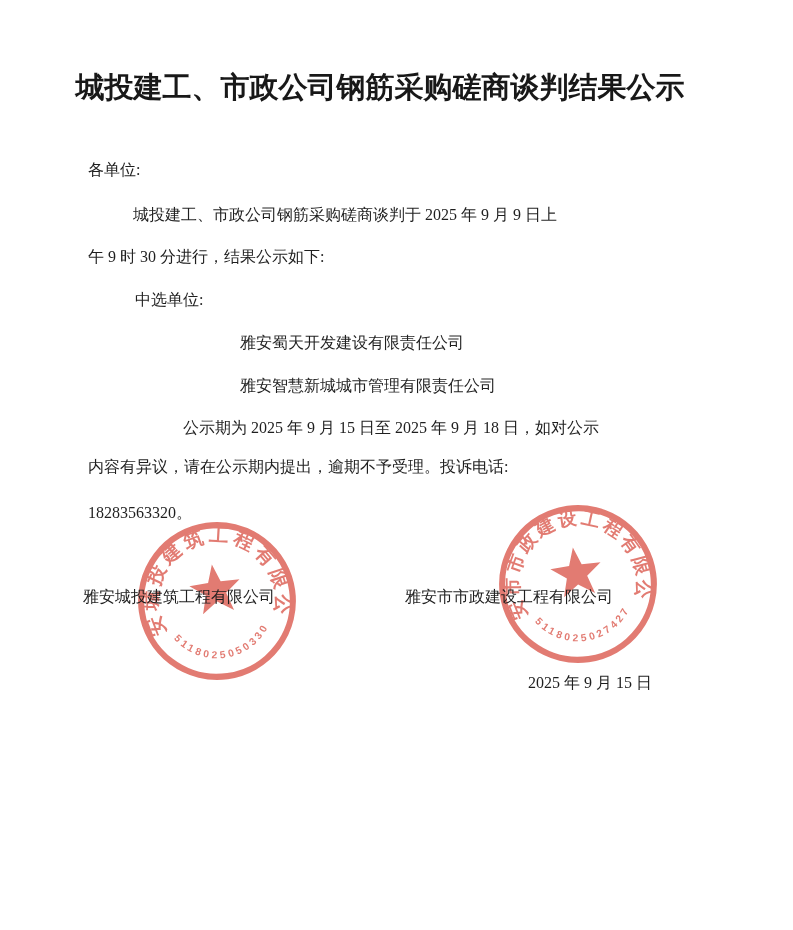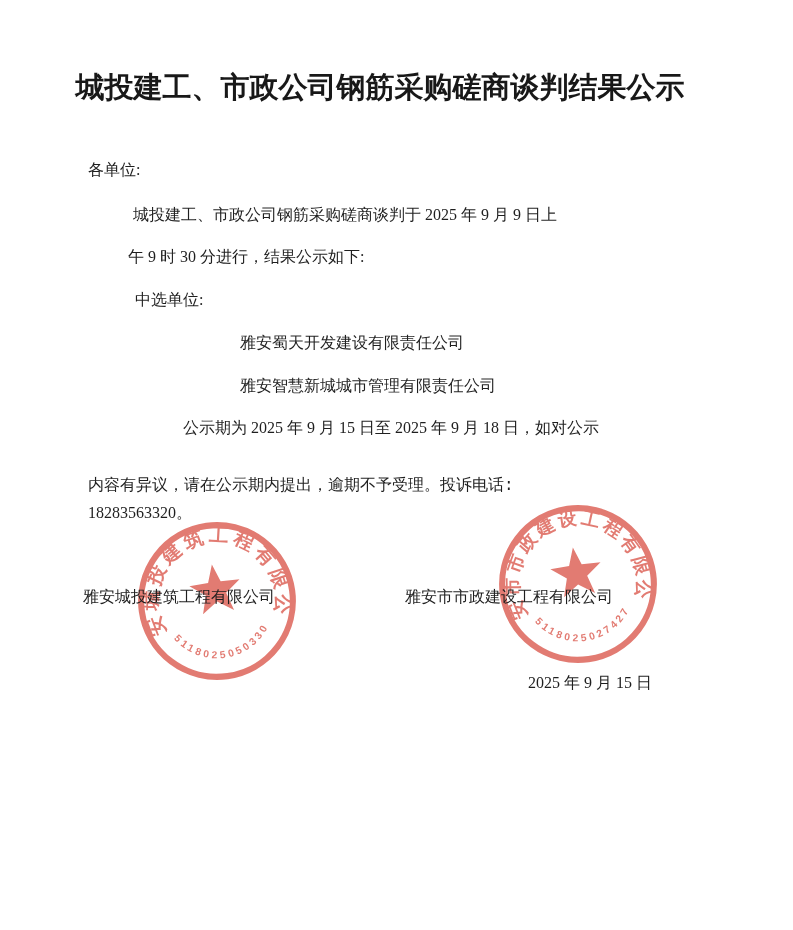--- a/index.html
+++ b/index.html
@@ -35,27 +35,27 @@
     position: absolute;
     font-size: 16px;
     line-height: 26px;
     white-space: pre;
     z-index: 3;
     color: var(--ink-color);
   }
   
   .salutation   { top: 157px; left: 88px;  }
   .p1l1         { top: 202px; left: 133px; }
-  .p1l2         { top: 244px; left: 88px; margin-left: 40px;  }
+  .p1l2         { top: 244px; left: 88px;  }
   .winners-label{ top: 287px; left: 135px; }
   .winner-1     { top: 287px; left: 240px; }
   .winner-2     { top: 330px; left: 240px; }
   .winner-3     { top: 373px; left: 240px; }
   .p2l1         { top: 415px; left: 143px; margin-left: 40px; }
-  .p2l2         { top: 473px; left: 88px; font-family: Liberation Mono, monospace;  }
+  .p2l2         { top: 454px; left: 88px;  }
   .p2l3         { top: 500px; left: 88px;  }
   .sig-left     { top: 584px; left: 83px;  }
   .sig-right    { top: 584px; left: 405px; }
   .doc-date     { top: 670px; left: 528px; }
 
   
   .seal {
     position: absolute;
     z-index: 1;
     opacity: 0.82;

